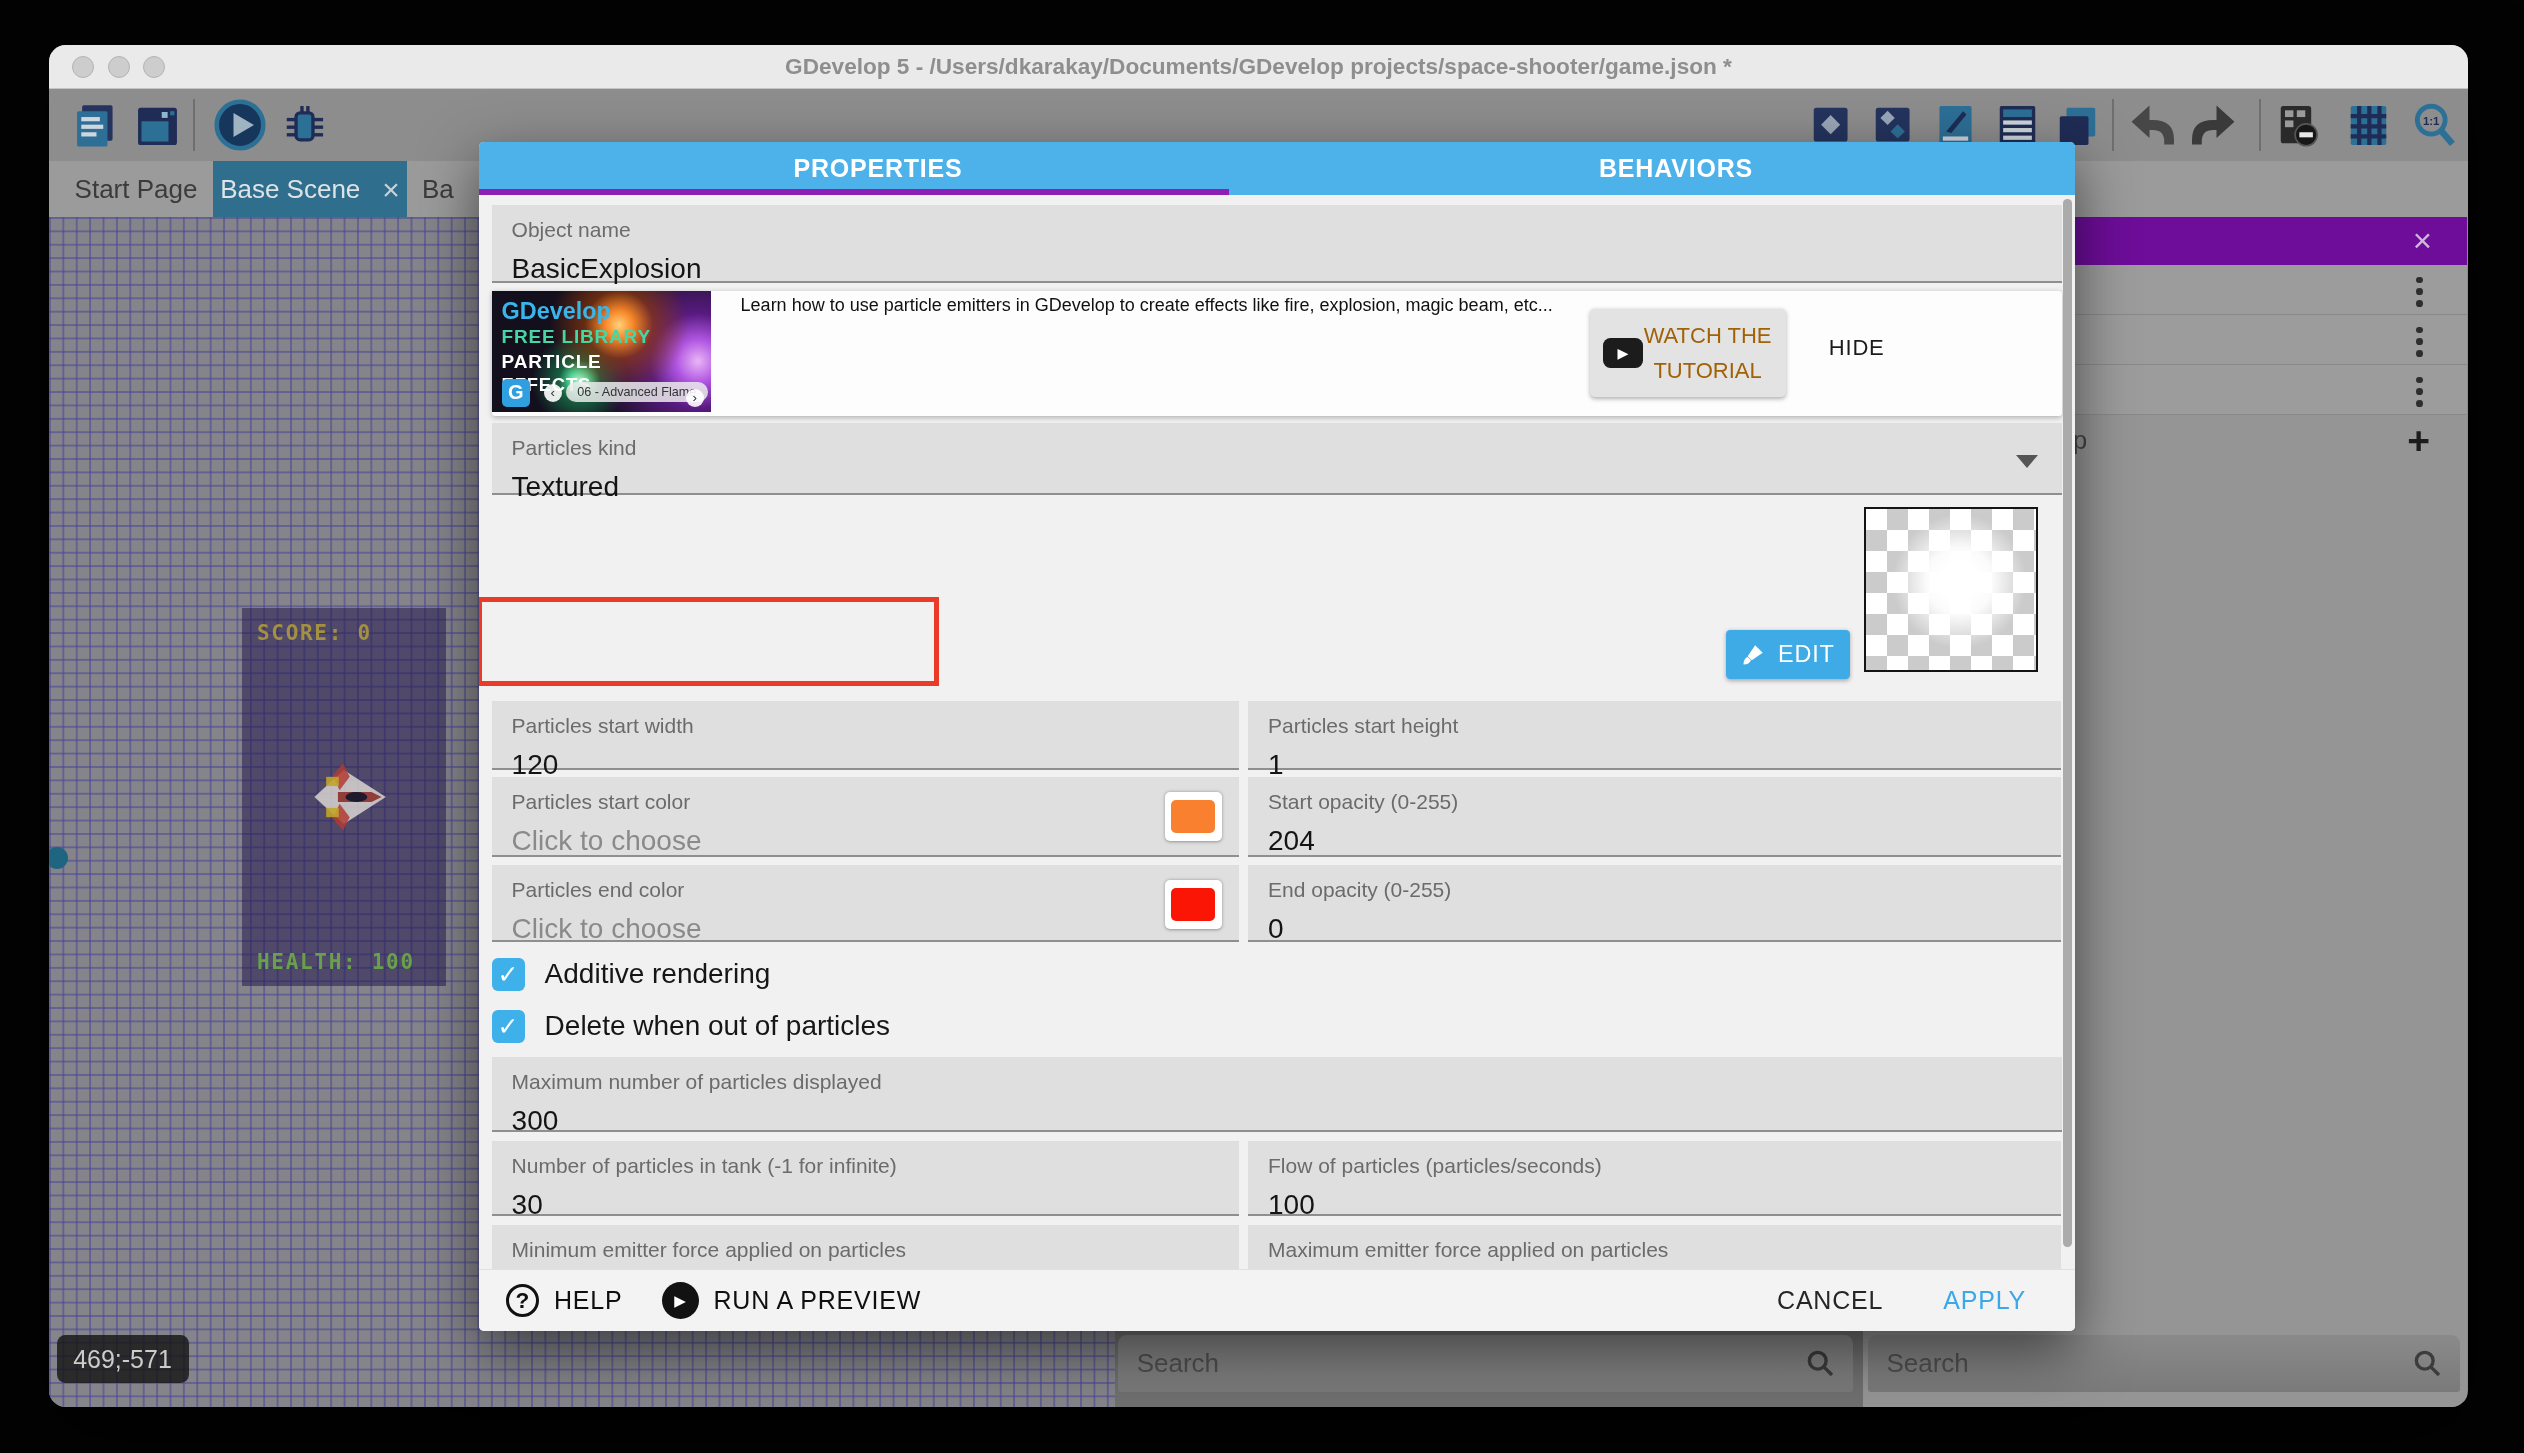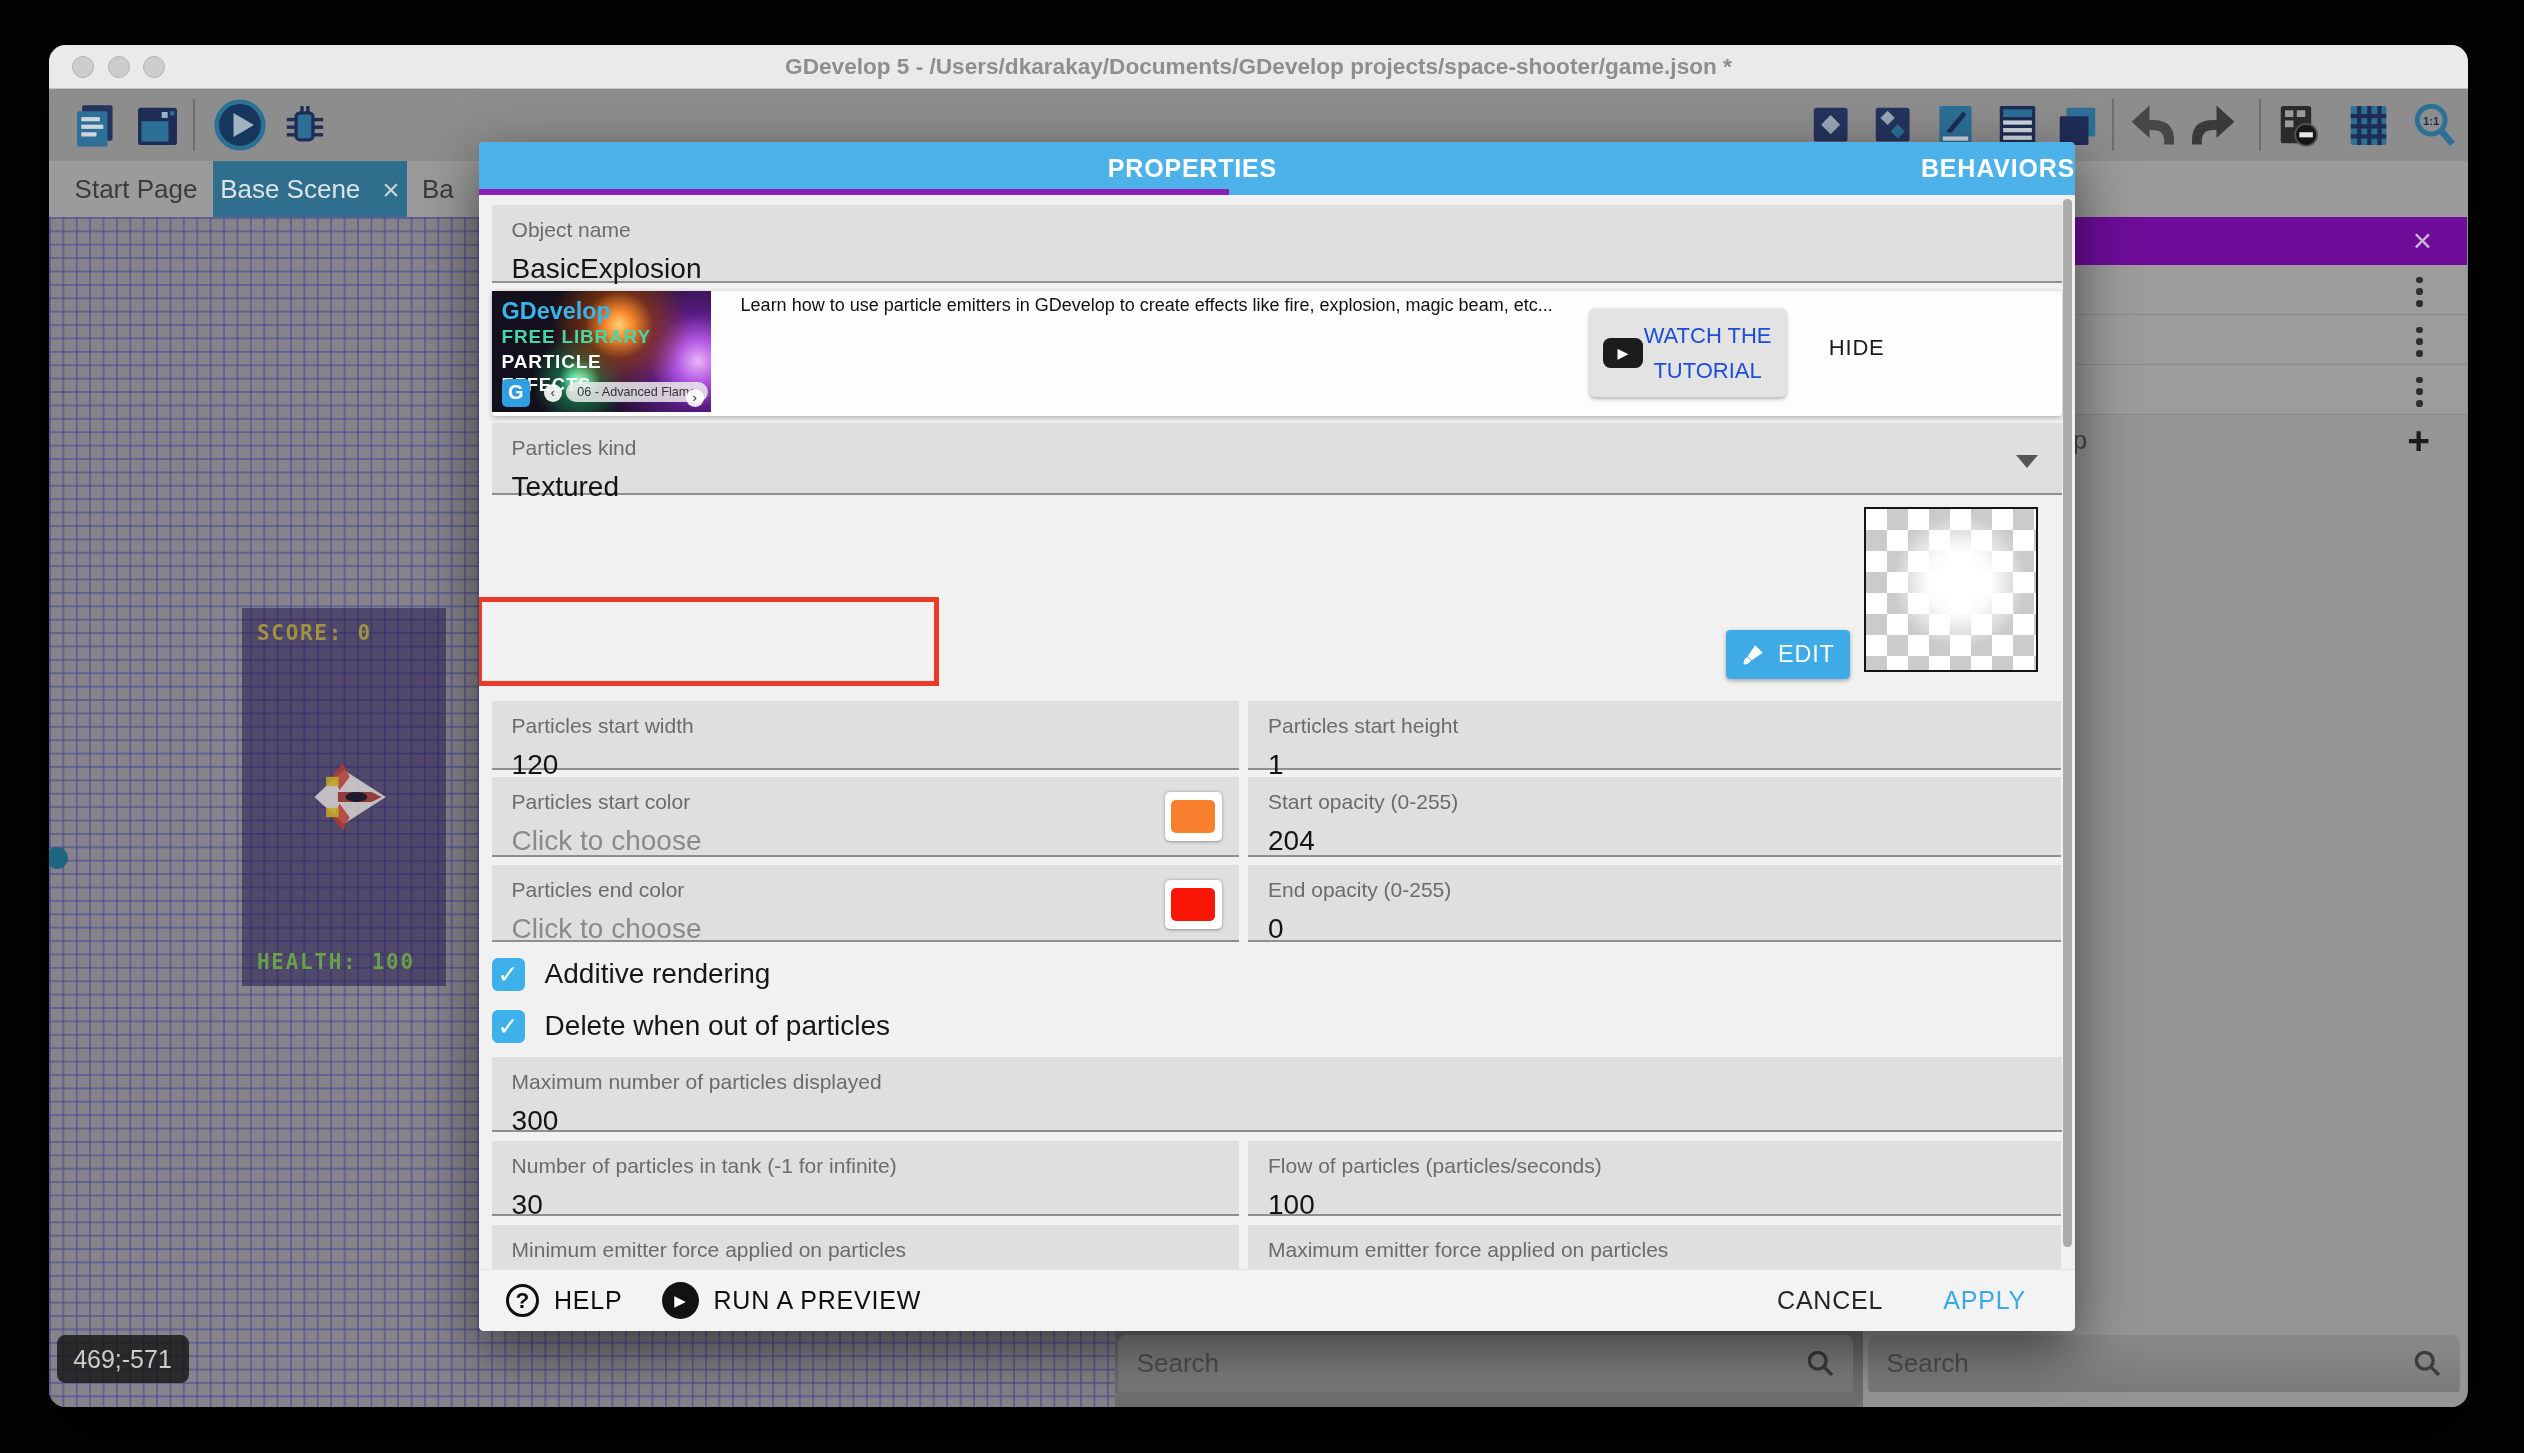--- a/index.html
+++ b/index.html
@@ -65,21 +65,21 @@
     border-radius:8.4px 8.4px 3.3px 3.3px; display:flex; align-items:center; padding:0 18.4px; }
   .searchbar input { flex:1; background:transparent; border:none; outline:none;
     font-size:26px; color:#3f3f3f; font-family:inherit; }
   .searchbar input::placeholder { color:#515151; opacity:1; }
 
   
   .dialog { position:absolute; left:479px; top:142px; width:1596px; height:1189px;
     background:#f1f1f1; border-radius:5px; box-shadow:0 20px 59px rgba(0,0,0,.55); }
   .dlg-header { position:absolute; left:0; top:0; width:100%; height:53px; background:#4cb2e9;
     border-radius:5px 5px 0 0; display:flex; }
-  .dlg-tab { flex:1; display:flex; align-items:center; justify-content:flex-end; color:#fff;
+  .dlg-tab { flex:1; display:flex; align-items:center; justify-content:center; color:#fff;
     font-size:25px; font-weight:bold; letter-spacing:0.8px; position:relative; }
   .dlg-underline { position:absolute; left:0; bottom:0; width:47%; height:5.9px; background:#8d1fb4; }
   .dlg-content { position:absolute; left:0; top:53px; width:100%; height:1074px; overflow:hidden; }
   .dlg-footer { position:absolute; left:0; bottom:0; width:100%; height:62px; background:#f3f3f3;
     border-top:0.8px solid rgba(0,0,0,.07); border-radius:0 0 5px 5px; display:flex; align-items:center;
     padding:0 27px; z-index:5; }
   .dlg-scroll { position:absolute; right:3.3px; top:57px; width:8.4px; height:1048px;
     background:#ababab; border-radius:4.2px; z-index:6; }
 
   .field { position:absolute; background:#dfdfdf; border-bottom:2.5px solid #8f8f8f;
@@ -105,21 +105,21 @@
     background:rgba(235,235,235,.85); color:#333; font-size:12.6px; display:flex; align-items:center; }
   .thumb .nav { position:absolute; width:18.4px; height:18.4px; border-radius:50%; background:rgba(255,255,255,.9);
     color:#333; font-size:13.4px; display:flex; align-items:center; justify-content:center; bottom:10px; }
   .thumb .nav.prev { left:52px; }
   .thumb .nav.next { right:6.7px; bottom:5px; }
   .banner-text { font-size:18px; color:#111; line-height:1.62; margin-left:30px; width:904px; }
   .watch-btn { position:absolute; right:276px; top:18.4px; width:196px; height:88px; background:#e3e3e3;
     border-radius:5px; box-shadow:0 1.7px 4.2px rgba(0,0,0,.3); display:flex; align-items:center; padding:0 13.4px; }
   .play-badge { width:40px; height:30px; background:#1c1c1c; border-radius:7.5px; color:#fff; font-size:14.2px;
     display:flex; align-items:center; justify-content:center; flex:0 0 auto; }
-  .watch-label { flex:1; text-align:center; font-size:22px; color:#1d4ed8; line-height:1.6; }
+  .watch-label { flex:1; text-align:center; font-size:22px; color:#a16207; line-height:1.6; }
   .hide-btn { position:absolute; right:177px; top:44px; font-size:22px; color:#1b1b1b; letter-spacing:0.8px; }
 
   .caret { position:absolute; right:23.4px; top:32px; width:0; height:0;
     border-left:11px solid transparent; border-right:11px solid transparent; border-top:13.4px solid #555; }
 
   .preview { position:absolute; left:1385px; top:312px; width:174px; height:165px; border:2.5px solid #141414;
     background-color:#fff;
     background-image:
       radial-gradient(circle at 55% 45%, #ffffff 0%, #ffffff 14%, rgba(255,255,255,.92) 26%, rgba(255,255,255,0) 52%),
       linear-gradient(45deg,#cbcbcb 25%,transparent 25%,transparent 75%,#cbcbcb 75%),

